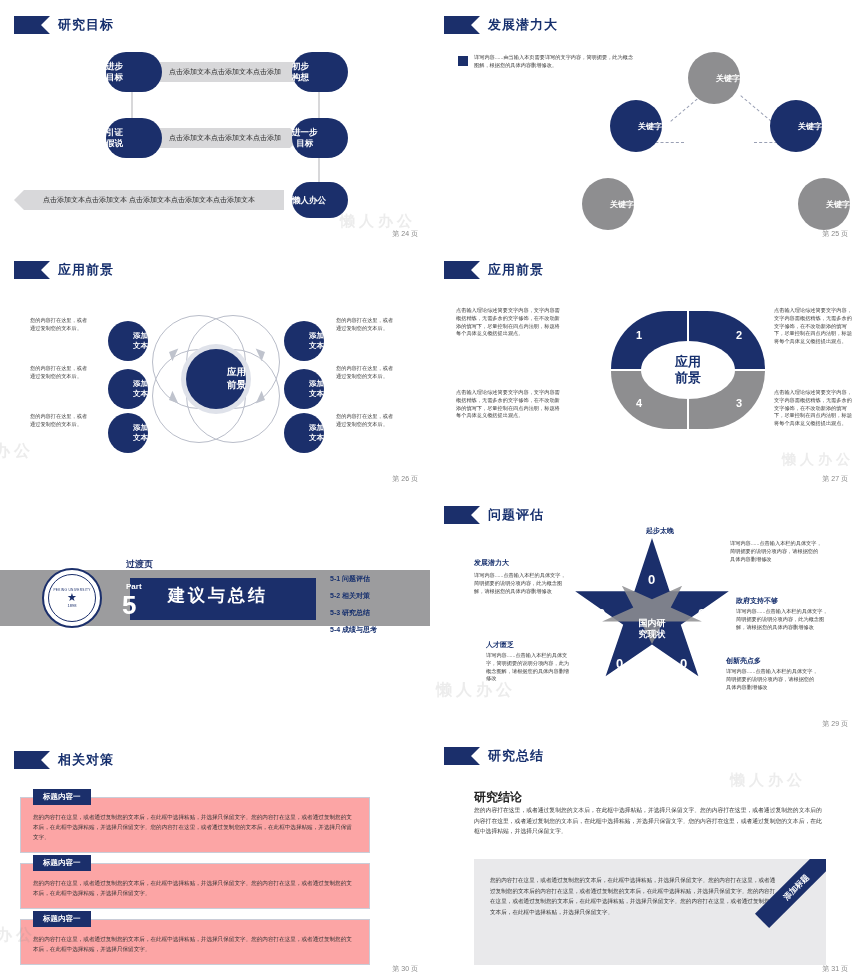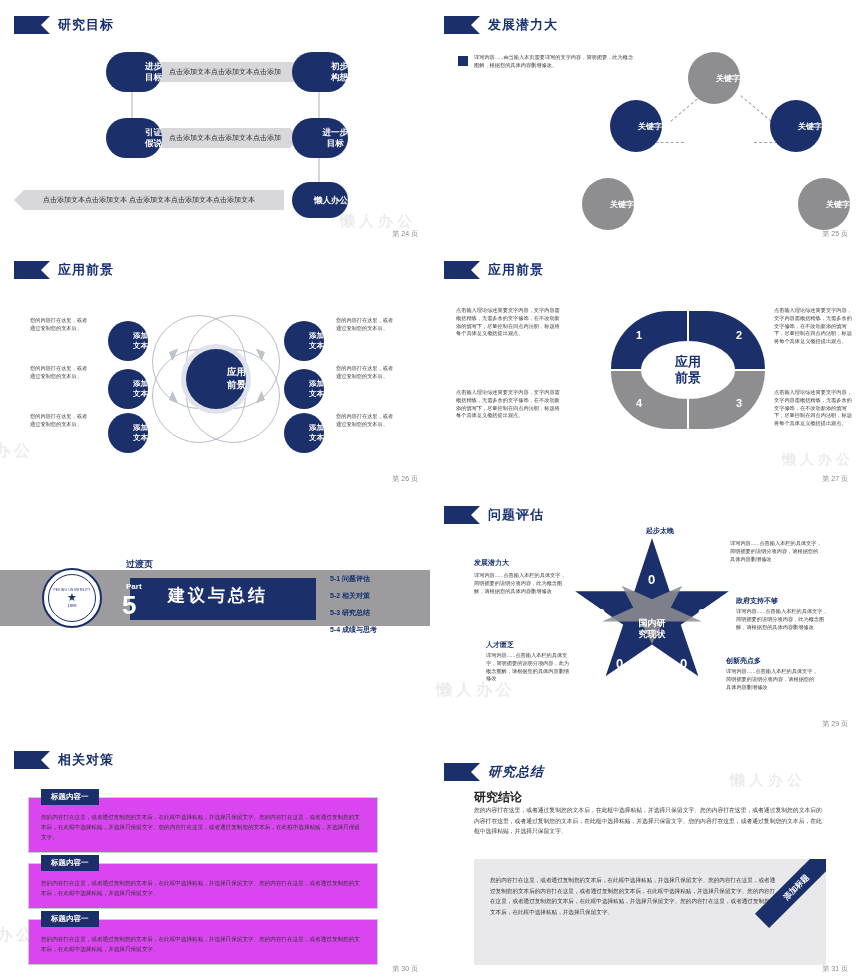--- a/index.html
+++ b/index.html
@@ -38,21 +38,21 @@
     font-size: 7px; color: #888;
   }
   .wm {
     position: absolute; font-size: 22px; color: rgba(140,140,140,0.17);
     font-weight: bold; pointer-events: none; letter-spacing: 4px;
   }
   .navy { background: #1b2f6b; }
   .gray { background: #8e8e90; }
   .pill {
     border-radius: 999px; color: #fff; display: flex; align-items: center;
-    justify-content: flex-end; text-align: center; font-size: 8.5px;
+    justify-content: flex-start; text-align: center; font-size: 8.5px;
     font-weight: bold; line-height: 1.25;
   }
   .circle { border-radius: 50%; display:flex; align-items:center; justify-content:flex-end;
     text-align:center; color:#fff; font-weight:bold; }
   .bartext { font-size: 7px; color: #2a2a2a; }
   .tiny2 { font-size: 5.2px; line-height: 1.5; color: #3b3b3b; }
   .s24 .arrowbar {
     position:absolute; height:20px; background:#d8d8da;
     clip-path: polygon(10px 0, 100% 0, 100% 100%, 10px 100%, 0 50%);
     display:flex; align-items:center; justify-content:center;
@@ -83,22 +83,22 @@
   .s28 .navybar { position:absolute; height: 42px; background:#1b2f6b; }
   .seal { position:absolute; width: 60px; height: 60px; border-radius:50%;
     border: 2px solid #1b2f6b; display:flex; align-items:center; justify-content:center;
     background:#fff; color:#1b2f6b; font-size:5px; text-align:center; }
   .seal-inner { width: 48px; height:48px; border-radius:50%; border:1px solid #1b2f6b;
     display:flex; flex-direction:column; align-items:center; justify-content:center; }
   .s29 .zero { position:absolute; color:#fff; font-size: 13px; font-weight:bold; }
   .s29 .lbl { position:absolute; font-size: 7px; font-weight:bold; color:#17306e; }
 
   
-  .s30 .card { position:absolute; left: 28px; width: 350px; border: 1px solid #c9cdd8;
-    background:#d946ef; }
+  .s30 .card { position:absolute; left: 20px; width: 350px; border: 1px solid #c9cdd8;
+    background:#fca5a5; }
   .s30 .card .hd {
     position:absolute; left: 12px; top: -9px; background:#1b2f6b; color:#fff;
     font-size: 7.5px; font-weight: bold; padding: 3px 10px;
   }
   .s30 .card .bd { padding: 14px 12px 10px 12px; font-size: 5.6px; line-height:1.8; color:#333; }
 
   
   .s31 .box { position:absolute; background:#e9e9eb; }
   .s31 .ribbon {
     position:absolute; right: -18px; top: 18px; width: 96px; height: 20px;
@@ -347,21 +347,21 @@
     <div class="card" style="top:184px; height:46px;">
       <div class="hd">标题内容一</div>
       <div class="bd">您的内容打在这里，或者通过复制您的文本后，在此框中选择粘贴，并选择只保留文字。您的内容打在这里，或者通过复制您的文本后，在此框中选择粘贴，并选择只保留文字。</div>
     </div>
 
     <div class="wm" style="left:-4px; top:190px; font-size:16px;">办公</div>
     <div class="pagenum">第 30 页</div>
   </div>
 
   <div class="slide s31">
-    <div class="sec-title" style="left:14px; top:28px;font-style:italic;">
+    <div class="sec-title" style="left:14px; top:12px;">
       <div class="flag"></div>
       <div class="t">研究总结</div>
     </div>
 
     <div style="position:absolute; left:44px; top:54px; font-size:12px; font-weight:bold; color:#222;">研究结论</div>
     <div style="position:absolute; left:44px; top:70px; width:352px; font-size:5.8px; line-height:1.85; color:#333;">您的内容打在这里，或者通过复制您的文本后，在此框中选择粘贴，并选择只保留文字。您的内容打在这里，或者通过复制您的文本后的内容打在这里，或者通过复制您的文本后，在此框中选择粘贴，并选择只保留文字。您的内容打在这里，或者通过复制您的文本后，在此框中选择粘贴，并选择只保留文字。</div>
 
     <div class="box" style="left:44px; top:124px; width:352px; height:106px; overflow:hidden;">
       <div style="padding:16px 46px 10px 16px; font-size:5.6px; line-height:1.9; color:#333;">您的内容打在这里，或者通过复制您的文本后，在此框中选择粘贴，并选择只保留文字。您的内容打在这里，或者通过复制您的文本后的内容打在这里，或者通过复制您的文本后，在此框中选择粘贴，并选择只保留文字。您的内容打在这里，或者通过复制您的文本后，在此框中选择粘贴，并选择只保留文字。您的内容打在这里，或者通过复制您的文本后，在此框中选择粘贴，并选择只保留文字。</div>
       <div class="ribbon">添加标题</div>

